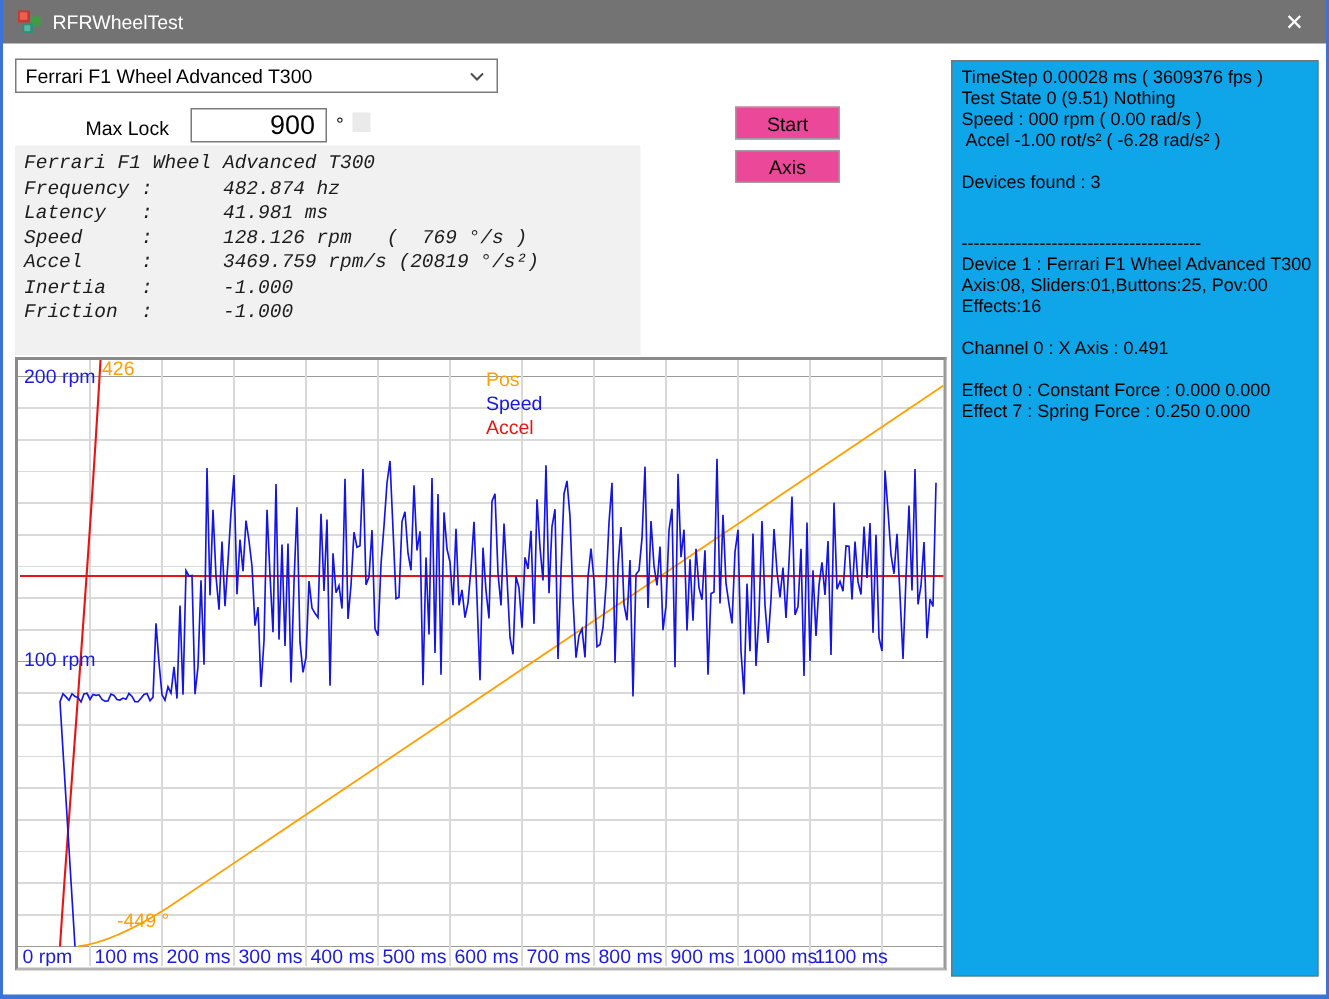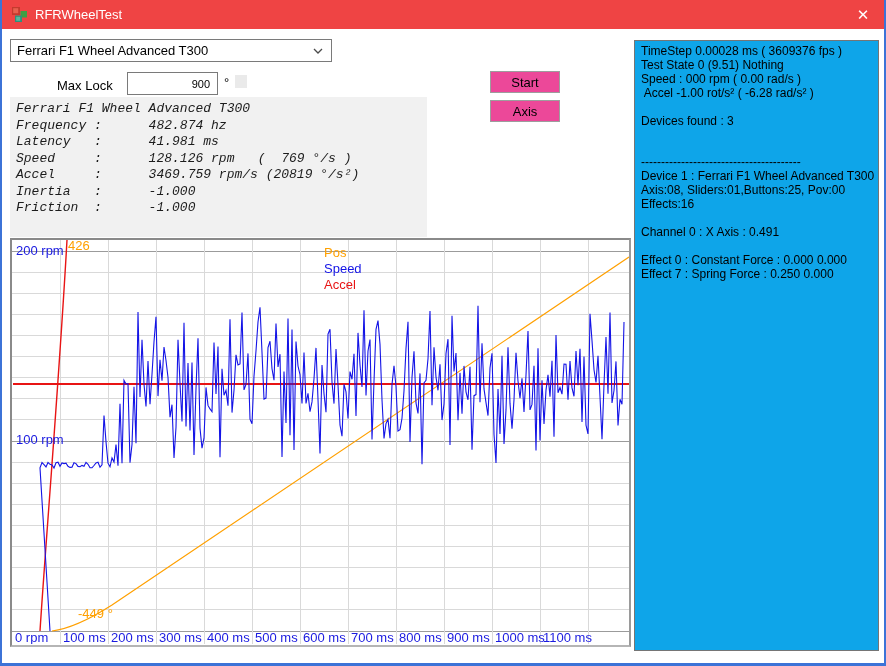--- a/index.html
+++ b/index.html
@@ -1,30 +1,30 @@
 <!DOCTYPE html>
 <html><head>
 <meta charset="utf-8">
 <style>
   html,body{margin:0;padding:0;background:#cfcfcf;font-family:"Liberation Sans",sans-serif;}
   *{box-sizing:border-box;}
   .window{position:relative;width:886px;height:666px;background:#ffffff;
     border-left:2px solid #3c73d7;border-right:2px solid #3c73d7;border-bottom:3px solid #3c73d7;overflow:hidden;}
-  .titlebar{position:absolute;left:-2px;top:0;width:886px;height:29px;background:#ef4444;
+  .titlebar{position:absolute;left:-2px;top:0;width:886px;height:29px;background:#737373;
     display:flex;align-items:center;color:#ffffff;}
   .titlebar .app-icon{width:17px;height:17px;margin-left:11px;margin-right:7px;}
   .titlebar .title{font-size:13px;}
   .titlebar .close{margin-left:auto;width:46px;height:29px;display:flex;align-items:center;justify-content:center;
     font-size:15px;color:#fff;cursor:default;}
   .combo{position:absolute;left:8px;top:39px;width:322px;height:23px;background:#fff;border:1px solid #7a7a7a;
     font-size:13px;display:flex;align-items:center;padding-left:6px;color:#000;}
   .combo .chev{position:absolute;right:4px;top:3px;}
   .maxlock-label{position:absolute;left:55px;top:78px;font-size:13px;color:#000;text-align:right;}
   .maxlock-input{position:absolute;left:125px;top:72px;width:91px;height:23px;border:1px solid #7a7a7a;
-    font-size:11px;text-align:right;padding-right:7px;font-family:"Liberation Sans",sans-serif;color:#000;background:#fff;}
+    font-size:18px;text-align:right;padding-right:7px;font-family:"Liberation Sans",sans-serif;color:#000;background:#fff;}
   .deg{position:absolute;left:222px;top:75px;font-size:13px;color:#000;}
   .deg-artifact{position:absolute;left:233px;top:75px;width:12px;height:13px;background:#eaeaea;}
   .btn{position:absolute;left:488px;width:70px;height:22px;background:#ec4899;border:1px solid #9d9d9d;
     font-size:13px;display:flex;align-items:center;justify-content:center;color:#000;}
   .btn.start{top:71px;} .btn.stop{top:100px;}
   .infoblock{position:absolute;left:8px;top:97px;width:417px;height:140px;background:#f1f1f1;
     font-family:"Liberation Mono","DejaVu Sans Mono",monospace;font-style:italic;font-size:13px;line-height:16.5px;
     color:#1c1c1c;white-space:pre;padding:4px 0 0 6px;overflow:hidden;}
   .chart-panel{position:absolute;left:8px;top:238px;width:621px;height:409px;background:#ffffff;
     border:2px solid #8a8a8a;border-bottom-color:#b5b5b5;border-right-color:#9a9a9a;}

